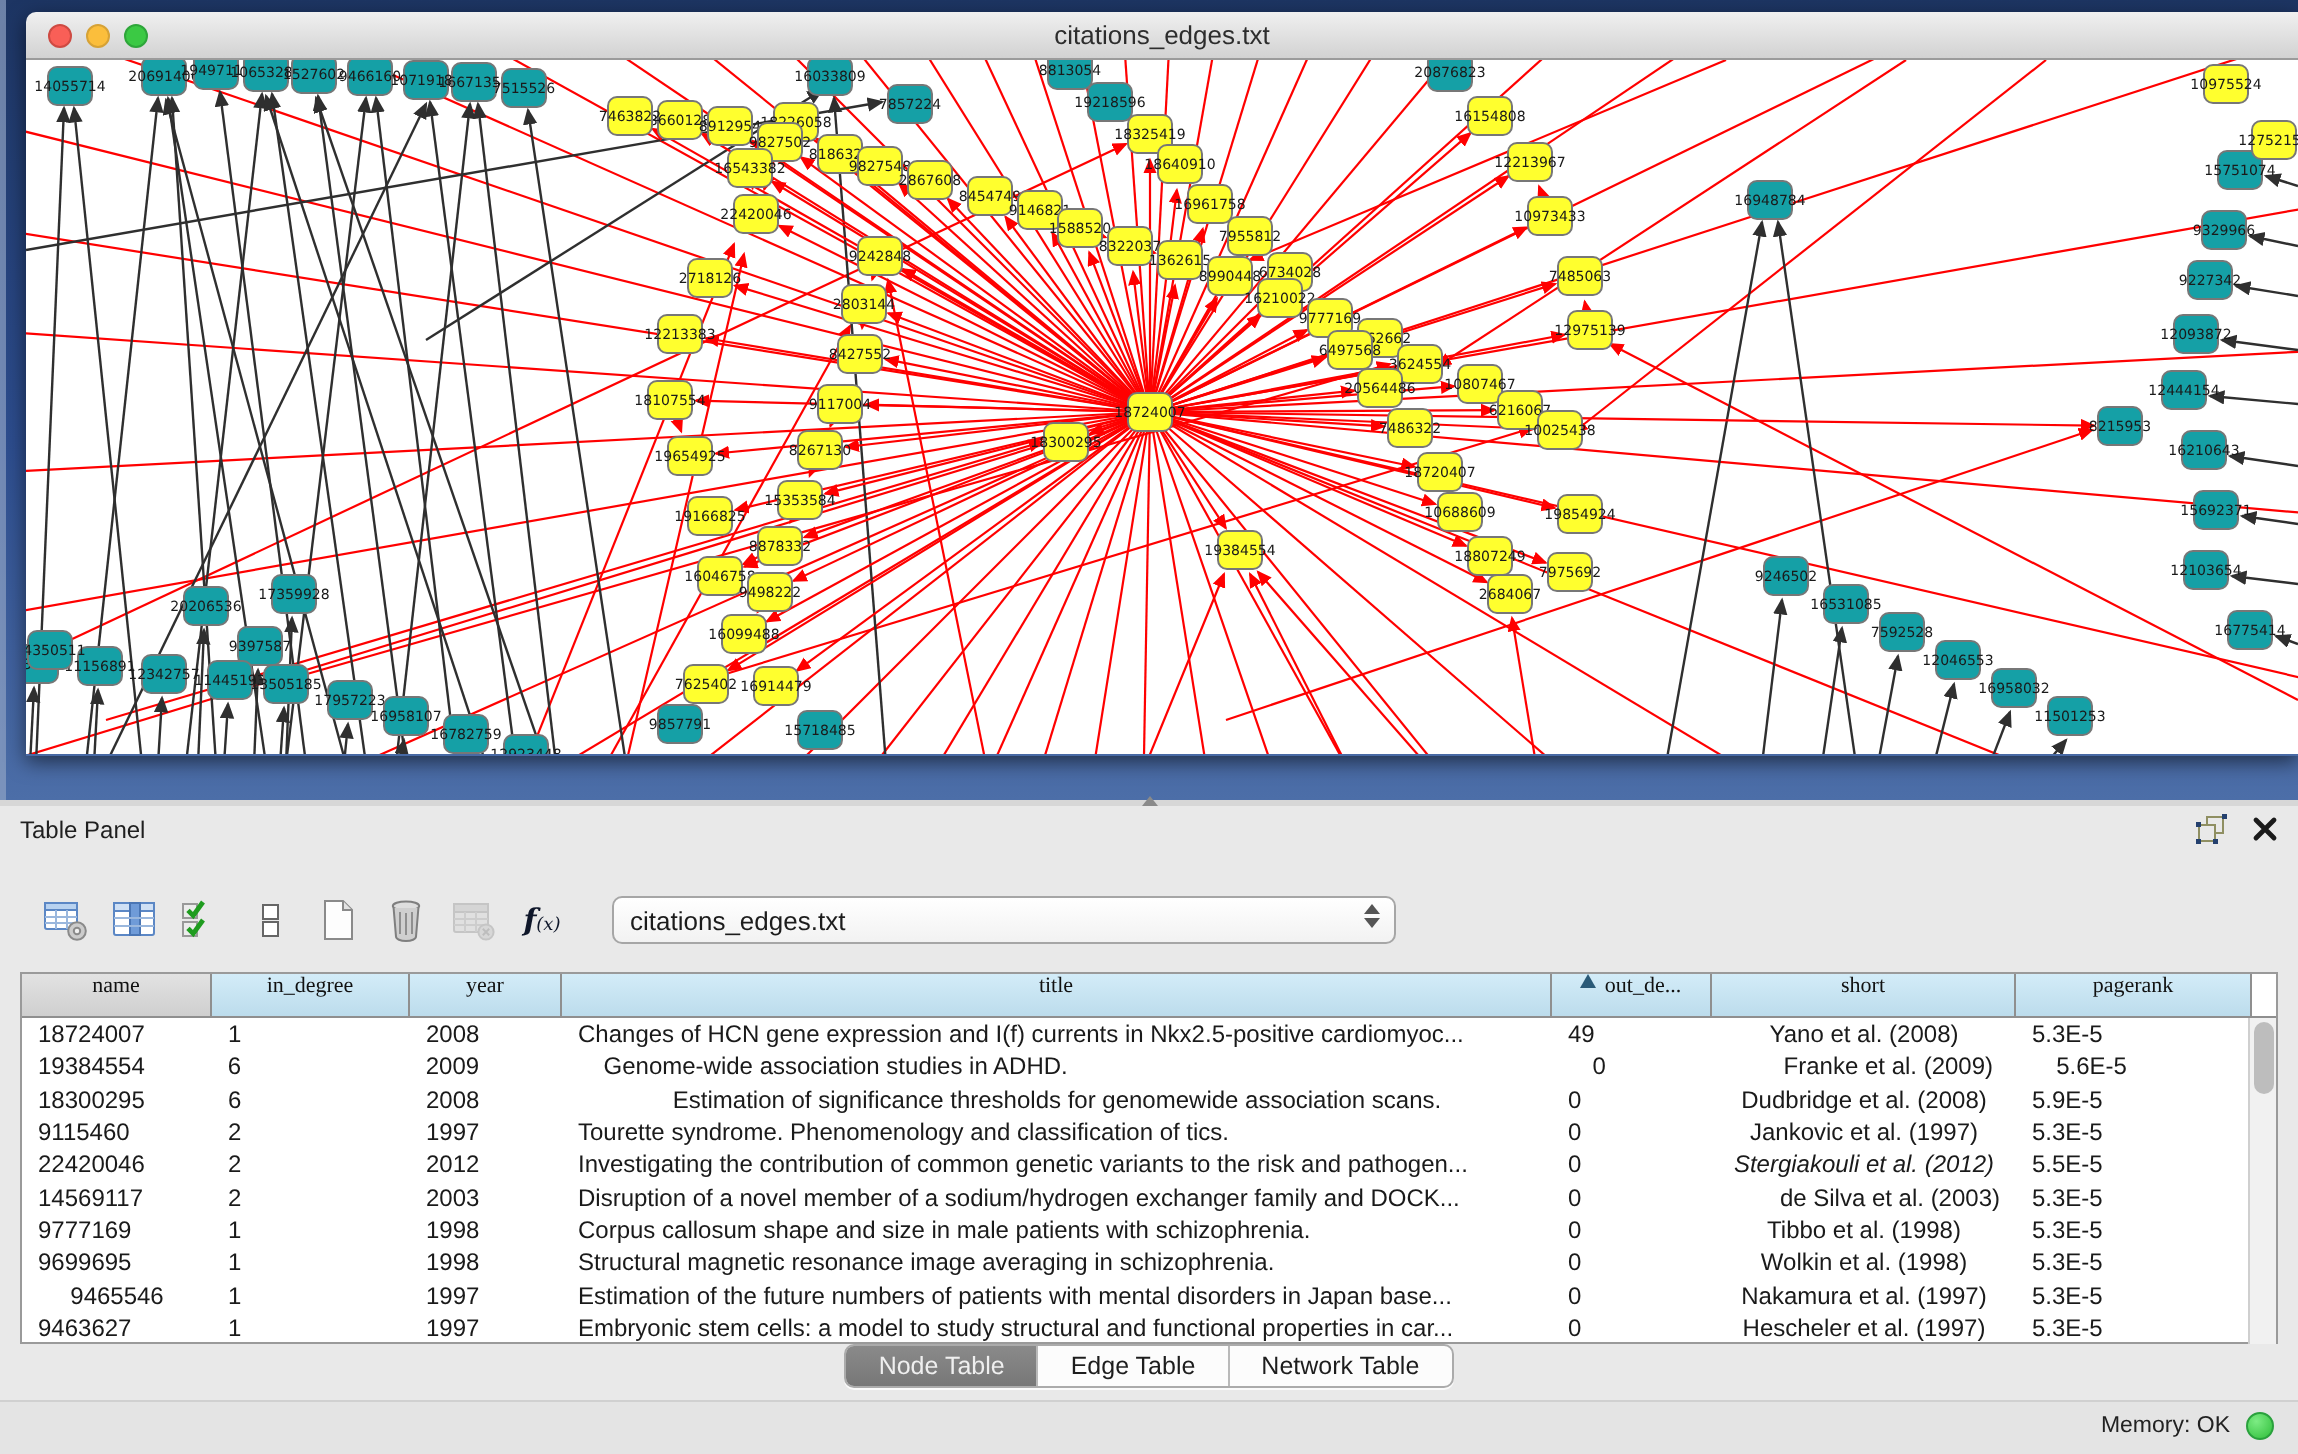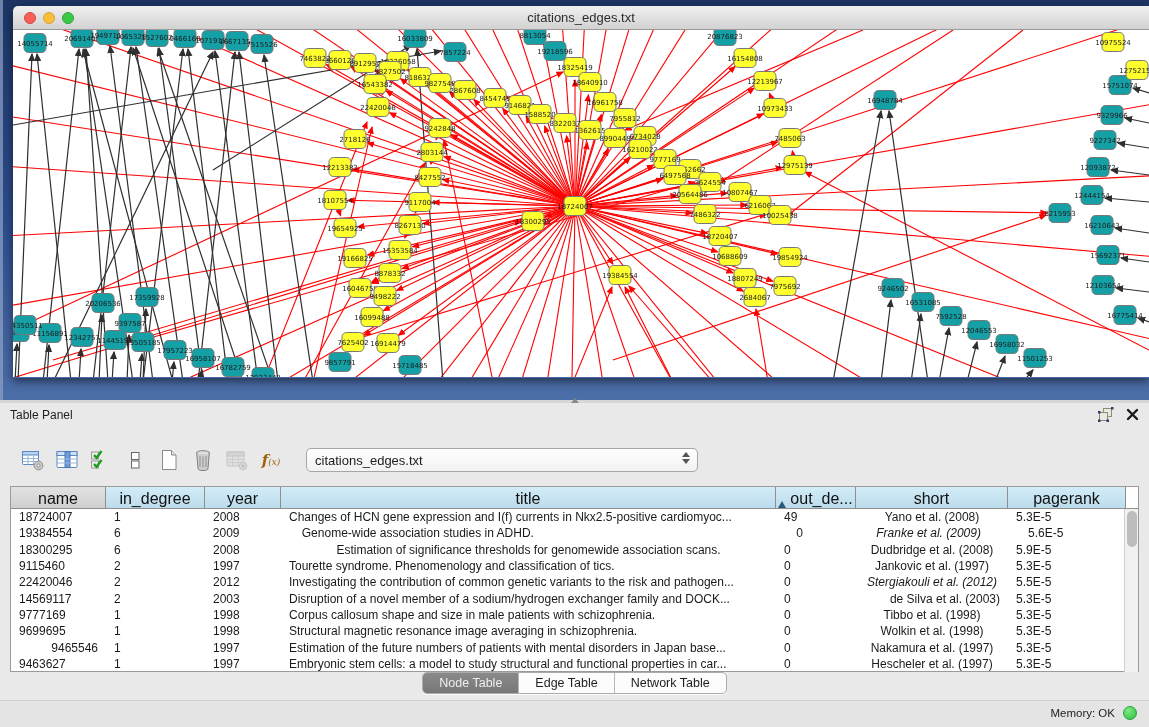--- a/index.html
+++ b/index.html
@@ -40,39 +40,39 @@
   .panel-title{position:absolute;left:10px;top:5px;font-size:12px;color:#1f1f1f;}
   .panel-controls{position:absolute;right:10px;top:4px;display:flex;gap:12px;align-items:center;}
   .float-btn,.close-btn{cursor:default;line-height:0;}
 
   
   .toolbar{position:absolute;left:0;top:34px;width:1149px;height:46px;display:flex;
     align-items:center;padding-left:18px;}
   .tb-btn{width:30px;height:28px;display:flex;align-items:center;justify-content:center;
     margin-right:4px;}
   .tb-btn .fx{font-family:"DejaVu Serif",serif;font-style:italic;font-weight:bold;
-    font-size:15px;color:#a16207;}
+    font-size:15px;color:#0f172a;}
   .tb-btn .fx small{font-size:9px;font-weight:normal;}
   .table-select{margin-left:16px;width:392px;height:24px;background:linear-gradient(180deg,#ffffff,#f2f2f2);
     border:1px solid #a6a6a6;border-radius:5px;display:flex;align-items:center;
     padding:0 8px;font-size:13px;color:#1c1c1c;position:relative;}
   .table-select .arrows{position:absolute;right:7px;top:3px;display:flex;flex-direction:column;
     gap:2px;align-items:center;}
   .arrow-up{width:0;height:0;border-left:4px solid transparent;border-right:4px solid transparent;
     border-bottom:5px solid #555;}
   .arrow-down{width:0;height:0;border-left:4px solid transparent;border-right:4px solid transparent;
     border-top:5px solid #555;}
 
   
   .data-table{position:absolute;left:10px;top:83px;width:1129px;height:186px;
     border:1px solid #9a9a9a;background:#fff;}
   .thead{display:flex;height:22px;border-bottom:1px solid #8f8f8f;}
-  .th{display:flex;align-items:flex-end;justify-content:center;font-size:16px;color:#111;
+  .th{display:flex;align-items:flex-start;justify-content:center;font-size:11px;color:#111;
     background:linear-gradient(180deg,#d3ecf8,#bcdcec);border-right:1px solid #8f8f8f;
-    overflow:hidden;white-space:nowrap;}
+    overflow:hidden;white-space:nowrap;font-family:Liberation Serif, serif;}
   .th.gray{background:linear-gradient(180deg,#e2e2e2,#cfcfcf);}
   .th .sort-tri{width:0;height:0;border-left:4px solid transparent;border-right:4px solid transparent;
     border-bottom:7px solid #2a5a78;margin-right:4px;}
   .tbody{position:relative;height:163px;overflow:hidden;}
   .tr{display:flex;height:16.3px;align-items:center;}
   .td{font-size:12px;color:#1a1a1a;white-space:nowrap;overflow:hidden;padding:0 8px;}
   .vscroll{position:absolute;right:0;top:22px;width:14px;height:163px;background:#f1f1f1;
     border-left:1px solid #cfcfcf;}
   .vthumb{position:absolute;left:1.5px;top:2px;width:10px;height:36px;border-radius:6px;
     background:#bdbdbd;}
@@ -886,21 +886,21 @@
           <div class="td" style="width: 80px; text-align: left;">49</div>
           <div class="td" style="width: 152px; text-align: center;">Yano et al. (2008)</div>
           <div class="td" style="width: 118px; text-align: left;">5.3E-5</div>
         </div>
         <div class="tr">
           <div class="td" style="width: 95px; text-align: left;">19384554</div>
           <div class="td" style="width: 99px; text-align: left;">6</div>
           <div class="td" style="width: 76px; text-align: left;">2009</div>
           <div class="td" style="width: 495px; text-align: left; margin-left: 13px;">Genome-wide association studies in ADHD.</div>
           <div class="td" style="width: 80px; text-align: left;">0</div>
-          <div class="td" style="width: 152px;  font-style: italic;">Franke et al. (2009)</div>
+          <div class="td" style="width: 152px; text-align: center;">Franke et al. (2009)</div>
           <div class="td" style="width: 118px; text-align: left;">5.6E-5</div>
         </div>
         <div class="tr">
           <div class="td" style="width: 95px; text-align: left;">18300295</div>
           <div class="td" style="width: 99px; text-align: left;">6</div>
           <div class="td" style="width: 76px; text-align: left;">2008</div>
           <div class="td" style="width: 495px; text-align: center;">Estimation of significance thresholds for genomewide association scans.</div>
           <div class="td" style="width: 80px; text-align: left;">0</div>
           <div class="td" style="width: 152px; text-align: center;">Dudbridge et al. (2008)</div>
           <div class="td" style="width: 118px; text-align: left;">5.9E-5</div>
@@ -944,21 +944,21 @@
         <div class="tr">
           <div class="td" style="width: 95px; text-align: left;">9699695</div>
           <div class="td" style="width: 99px; text-align: left;">1</div>
           <div class="td" style="width: 76px; text-align: left;">1998</div>
           <div class="td" style="width: 495px; text-align: left;">Structural magnetic resonance image averaging in schizophrenia.</div>
           <div class="td" style="width: 80px; text-align: left;">0</div>
           <div class="td" style="width: 152px; text-align: center;">Wolkin et al. (1998)</div>
           <div class="td" style="width: 118px; text-align: left;">5.3E-5</div>
         </div>
         <div class="tr">
-          <div class="td" style="width: 95px; text-align: right;">9465546</div>
+          <div class="td" style="width: 95px; text-align: center;">9465546</div>
           <div class="td" style="width: 99px; text-align: left;">1</div>
           <div class="td" style="width: 76px; text-align: left;">1997</div>
           <div class="td" style="width: 495px; text-align: left;">Estimation of the future numbers of patients with mental disorders in Japan base...</div>
           <div class="td" style="width: 80px; text-align: left;">0</div>
           <div class="td" style="width: 152px; text-align: center;">Nakamura et al. (1997)</div>
           <div class="td" style="width: 118px; text-align: left;">5.3E-5</div>
         </div>
         <div class="tr">
           <div class="td" style="width: 95px; text-align: left;">9463627</div>
           <div class="td" style="width: 99px; text-align: left;">1</div>

